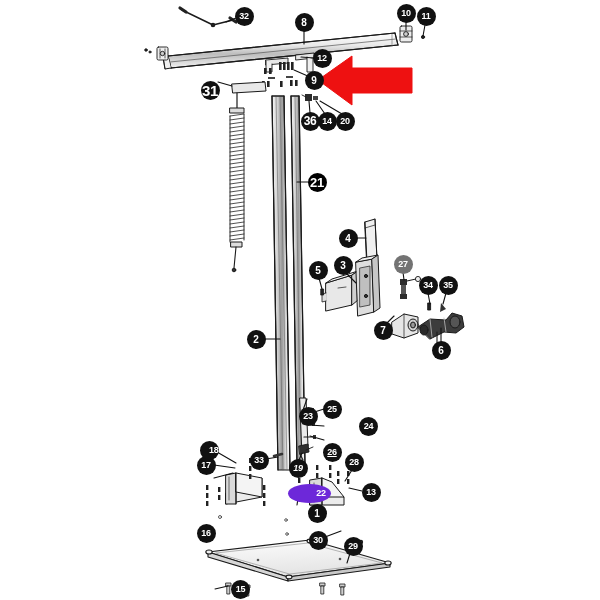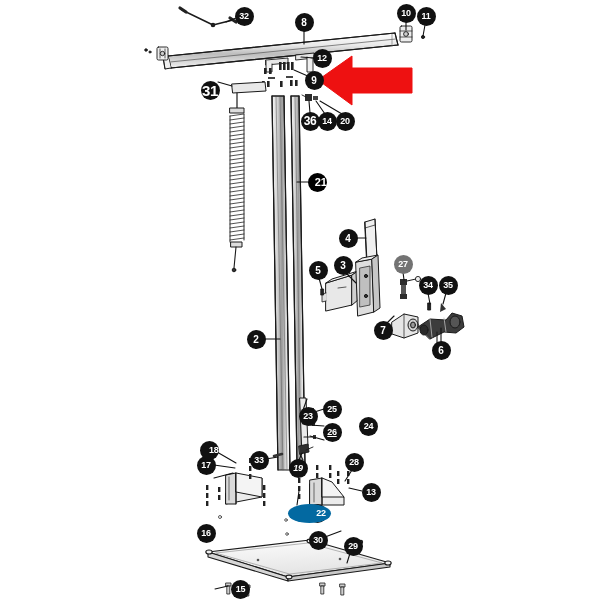--- a/index.html
+++ b/index.html
@@ -388,26 +388,26 @@
       <div class="callout" style="left: 426px; top: 16px; background: rgb(17, 17, 17); color: rgb(255, 255, 255); font-size: 9px;">11</div>
       <div class="callout" style="left: 322px; top: 58px; background: rgb(17, 17, 17); color: rgb(255, 255, 255); font-size: 9px;">12</div>
       <div class="callout" style="left: 371px; top: 492px; background: rgb(17, 17, 17); color: rgb(255, 255, 255); font-size: 9px;">13</div>
       <div class="callout" style="left: 327px; top: 121px; background: rgb(17, 17, 17); color: rgb(255, 255, 255); font-size: 9px;">14</div>
       <div class="callout" style="left: 207px; top: 589px; background: rgb(17, 17, 17); color: rgb(255, 255, 255); font-size: 9px; margin-left: 24px;">15</div>
       <div class="callout" style="left: 206px; top: 478px; background: rgb(17, 17, 17); color: rgb(255, 255, 255); font-size: 9px; margin-top: 46px;">16</div>
       <div class="callout" style="left: 206px; top: 465px; background: rgb(17, 17, 17); color: rgb(255, 255, 255); font-size: 9px;">17</div>
       <div class="callout" style="left: 209px; top: 450px; background: rgb(17, 17, 17); color: rgb(255, 255, 255); font-size: 9px; text-align: right;">18</div>
       <div class="callout" style="left: 298px; top: 468px; background: rgb(17, 17, 17); color: rgb(255, 255, 255); font-size: 9px; font-style: italic;">19</div>
       <div class="callout" style="left: 345px; top: 121px; background: rgb(17, 17, 17); color: rgb(255, 255, 255); font-size: 9px;">20</div>
-      <div class="callout" style="left: 317px; top: 182px; background: #000000; color: rgb(255, 255, 255); font-size: 11px; text-align: right;">21</div>
-      <div class="callout" style="left: 297px; top: 513px; background: #0369a1; color: rgb(255, 255, 255); font-size: 9px; padding-left: 24px;">22</div>
+      <div class="callout" style="left: 317px; top: 182px; background: #000000; color: rgb(255, 255, 255); font-size: 13px;">21</div>
+      <div class="callout" style="left: 297px; top: 493px; background: #6d28d9; color: rgb(255, 255, 255); font-size: 9px; padding-left: 24px;">22</div>
       <div class="callout" style="left: 308px; top: 391px; background: rgb(17, 17, 17); color: rgb(255, 255, 255); font-size: 9px; margin-top: 16px;">23</div>
       <div class="callout" style="left: 332px; top: 426px; background: rgb(17, 17, 17); color: rgb(255, 255, 255); font-size: 9px; margin-left: 27px;">24</div>
       <div class="callout" style="left: 332px; top: 409px; background: rgb(17, 17, 17); color: rgb(255, 255, 255); font-size: 9px;">25</div>
-      <div class="callout" style="left: 332px; top: 432px; background: rgb(17, 17, 17); color: rgb(255, 255, 255); font-size: 9px; text-decoration: underline;">26</div>
+      <div class="callout" style="left: 332px; top: 452px; background: rgb(17, 17, 17); color: rgb(255, 255, 255); font-size: 9px; text-decoration: underline;">26</div>
       <div class="callout" style="left: 403px; top: 264px; background: #737373; color: rgb(255, 255, 255); font-size: 9px;">27</div>
       <div class="callout" style="left: 354px; top: 462px; background: rgb(17, 17, 17); color: rgb(255, 255, 255); font-size: 9px;">28</div>
       <div class="callout" style="left: 353px; top: 546px; background: rgb(17, 17, 17); color: rgb(255, 255, 255); font-size: 9px;">29</div>
       <div class="callout" style="left: 318px; top: 540px; background: rgb(17, 17, 17); color: rgb(255, 255, 255); font-size: 9px;">30</div>
       <div class="callout" style="left: 210px; top: 90px; background: rgb(17, 17, 17); color: rgb(255, 255, 255); font-size: 15px;">31</div>
       <div class="callout" style="left: 244px; top: 16px; background: rgb(17, 17, 17); color: rgb(255, 255, 255); font-size: 9px;">32</div>
       <div class="callout" style="left: 259px; top: 460px; background: rgb(17, 17, 17); color: rgb(255, 255, 255); font-size: 9px;">33</div>
       <div class="callout" style="left: 428px; top: 285px; background: rgb(17, 17, 17); color: rgb(255, 255, 255); font-size: 9px;">34</div>
       <div class="callout" style="left: 448px; top: 285px; background: rgb(17, 17, 17); color: rgb(255, 255, 255); font-size: 9px;">35</div>
       <div class="callout" style="left: 310px; top: 121px; background: rgb(17, 17, 17); color: rgb(255, 255, 255); font-size: 12px;">36</div>

